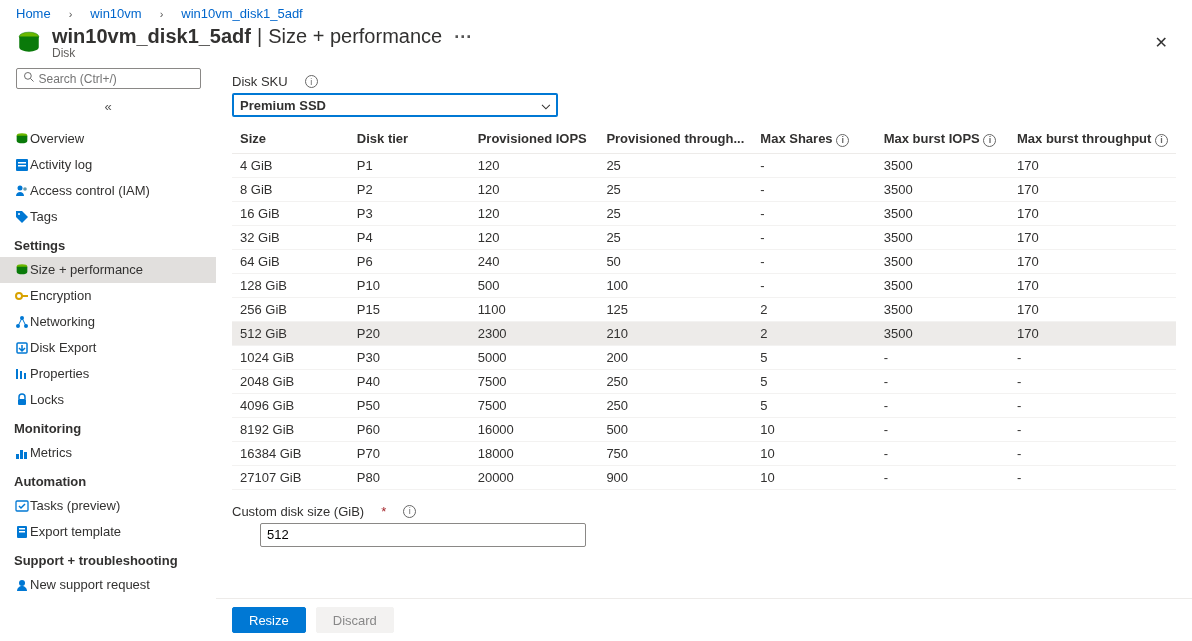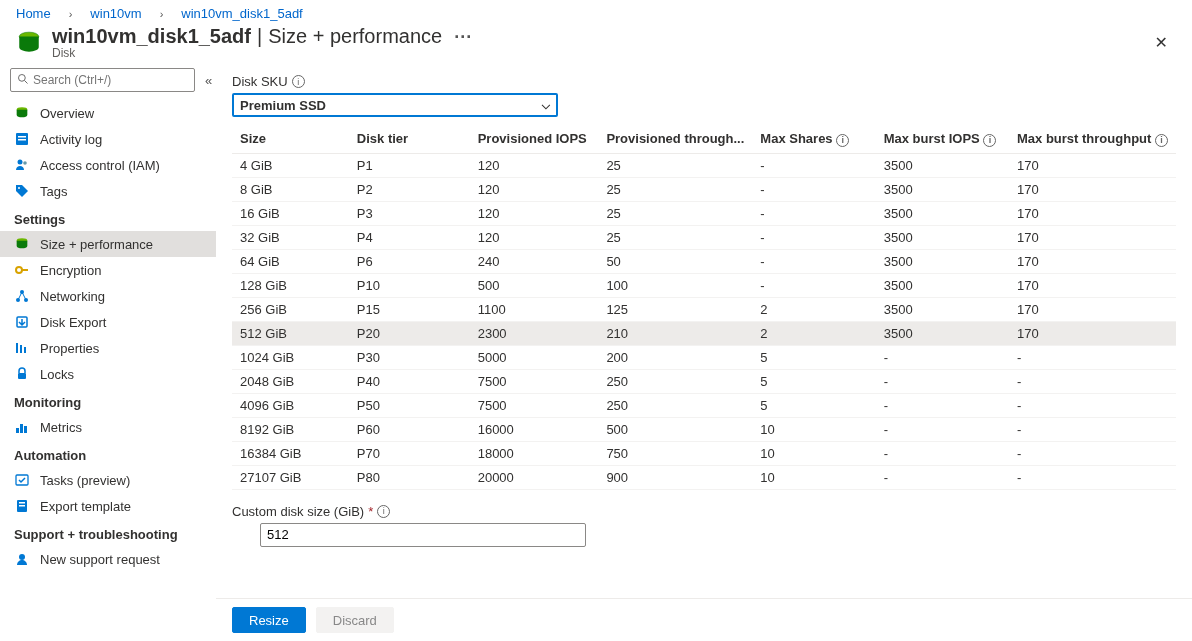--- a/index.html
+++ b/index.html
@@ -25,33 +25,33 @@
   .header-title .line1 .thin { font-weight: 400; color: #323130; }
   .header-title .sub { font-size: 12px; color: #605e5c; margin-top:-2px; }
   .header .dots { margin-left: 6px; color: #555; cursor:pointer; font-size:18px; line-height:1;}
   .header .close { margin-left:auto; font-size:16px; color:#333; cursor:pointer; padding:4px 8px; }
 
   
   .body { display:flex; flex:1; min-height:0; }
 
   
   .sidebar { width: 216px; border-right: none; display:flex; flex-direction:column; padding:4px 0 8px; }
-  .search-row { display:flex; align-items:center; gap:6px; padding:0 10px 8px; }
+  .search-row { display:flex; align-items:center; gap:6px; padding:0 10px 8px;flex-direction:column; }
   .search-box { flex:1; display:flex; align-items:center; border:1px solid #8a8886; border-radius:2px; padding:2px 6px; height:24px; background:#fff; }
   .search-box input { border:none; outline:none; flex:1; font-size:12px; }
   .collapse-btn { font-size:13px; color:#555; cursor:pointer; padding:4px; }
   .nav-section-label { font-weight:600; padding:8px 14px 4px; font-size:13px; }
-  .nav-item { display:flex; align-items:center; gap:10px; padding:5px 14px; cursor:pointer; font-size:13px; }
+  .nav-item { display:flex; align-items:flex-start; padding:5px 14px; cursor:pointer; font-size:13px; }
   .nav-item.selected { background:#e1dfdd; }
   .nav-icon { width:16px; height:16px; display:flex; align-items:center; justify-content:center; }
 
   
   .main { flex:1; display:flex; flex-direction:column; min-width:0; position:relative; }
   .main-scroll { flex:1; overflow:auto; padding: 10px 16px 0 16px; }
-  .field-label { font-size:13px; margin-bottom:4px; display:flex; align-items:center; gap:4px; }
+  .field-label { font-size:13px; margin-bottom:4px; display:flex; align-items:center; gap:17px; }
   .info-icon { display:inline-flex; width:13px; height:13px; border:1px solid #666; border-radius:50%; align-items:center; justify-content:center; font-size:9px; color:#666; cursor:default;}
   .select-box { width:326px; height:24px; border:2px solid #0078d4; border-radius:2px; display:flex; align-items:center; padding:0 6px; justify-content:space-between; cursor:pointer; margin-bottom:8px; background:#fff;font-weight:bold;}
   .select-box .chev { font-size:11px; }
 
   table.sku { width: 944px; border-collapse: collapse; font-size:13px; }
   table.sku th { text-align:left; font-weight:600; padding:6px 8px; border-bottom:1px solid #edebe9; white-space:nowrap; }
   table.sku td { padding:4px 8px; border-bottom:1px solid #f3f2f1; }
   table.sku tr.selected-row { background:#edebe9; }
 
   .custom-field { margin-top:14px; }

